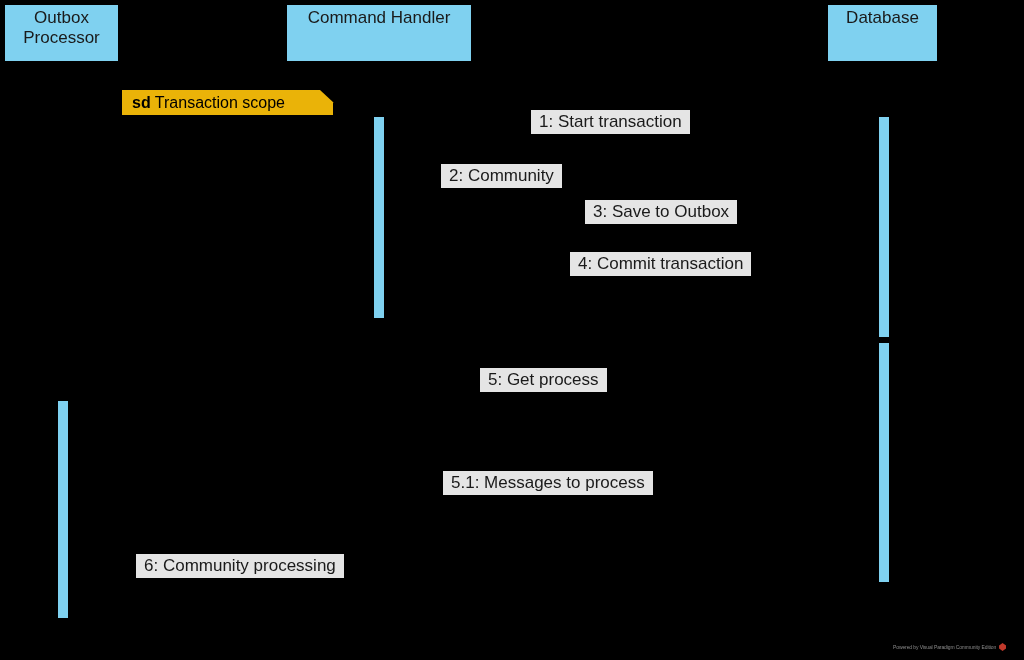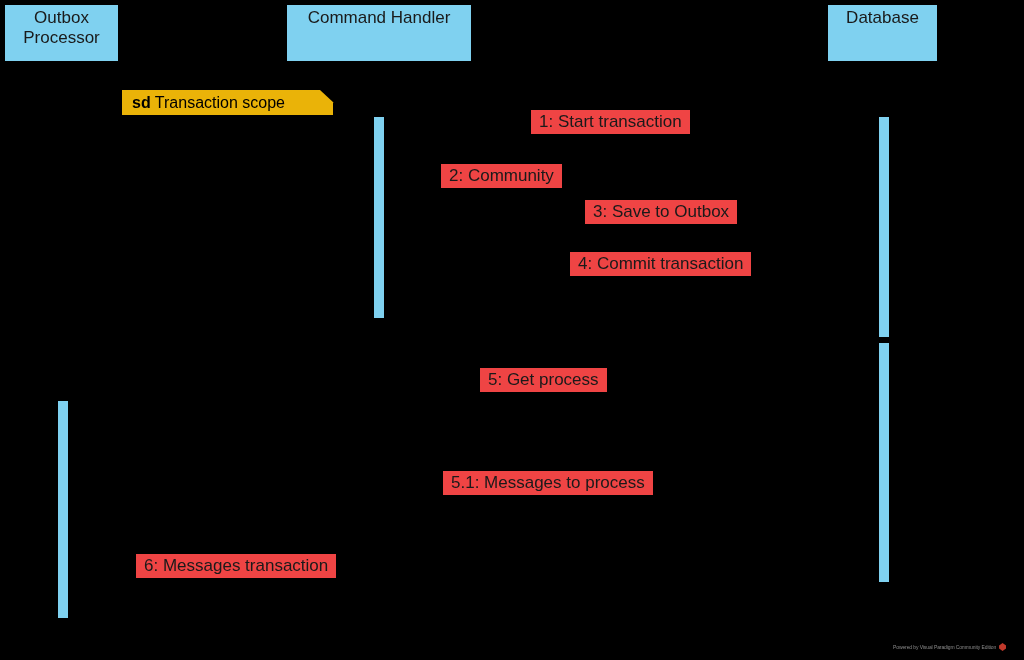--- a/index.html
+++ b/index.html
@@ -95,21 +95,21 @@
     border-bottom: 6px solid transparent;
     border-left: 11px solid #000000;
   }
   .msg-head.left {
     border-top: 6px solid transparent;
     border-bottom: 6px solid transparent;
     border-right: 11px solid #000000;
   }
   .msg-label {
     position: absolute;
-    background: #ef4444;
+    background: #e5e5e5;
     color: #1a1a1a;
     font-size: 17px;
     line-height: 24px;
     height: 24px;
     padding: 0 8px;
     white-space: nowrap;
     font-family: "Liberation Sans", sans-serif;
   }
 
   
@@ -166,21 +166,21 @@
     <div class="msg-head right" style="left: 868px; top: 272px;"></div>
     <div class="msg-label" style="left: 570px; top: 252px;">4: Commit transaction</div>
     <div class="msg-line" style="left: 68px; top: 392px; width: 809px;"></div>
     <div class="msg-head right" style="left: 868px; top: 387px;"></div>
     <div class="msg-label" style="left: 480px; top: 368px;">5: Get process</div>
     <div class="msg-line dashed" style="left: 68px; top: 495px; width: 809px;"></div>
     <div class="msg-head left" style="left: 68px; top: 490px;"></div>
     <div class="msg-label" style="left: 443px; top: 471px;">5.1: Messages to process</div>
     <div class="self-msg" style="left: 68px; top: 545px; width: 34px; height: 34px;"></div>
     <div class="msg-head left" style="left: 68px; top: 573px;"></div>
-    <div class="msg-label" style="left: 136px; top: 554px;">6: Messages transaction</div>
+    <div class="msg-label" style="left: 136px; top: 554px;">6: Community processing</div>
     <div class="participant" style="left: 3px; top: 3px; width: 117px; height: 60px;"><span>Outbox
 Processor</span></div>
     <div class="participant" style="left: 285px; top: 3px; width: 188px; height: 60px;"><span>Command Handler</span></div>
     <div class="participant" style="left: 826px; top: 3px; width: 113px; height: 60px;"><span>Database</span></div>
     <div class="watermark" style="left: 893px; top: 643px;">
       <span>Powered by Visual Paradigm Community Edition</span>
       <span class="watermark-mark"></span>
     </div>
   </div>
 

